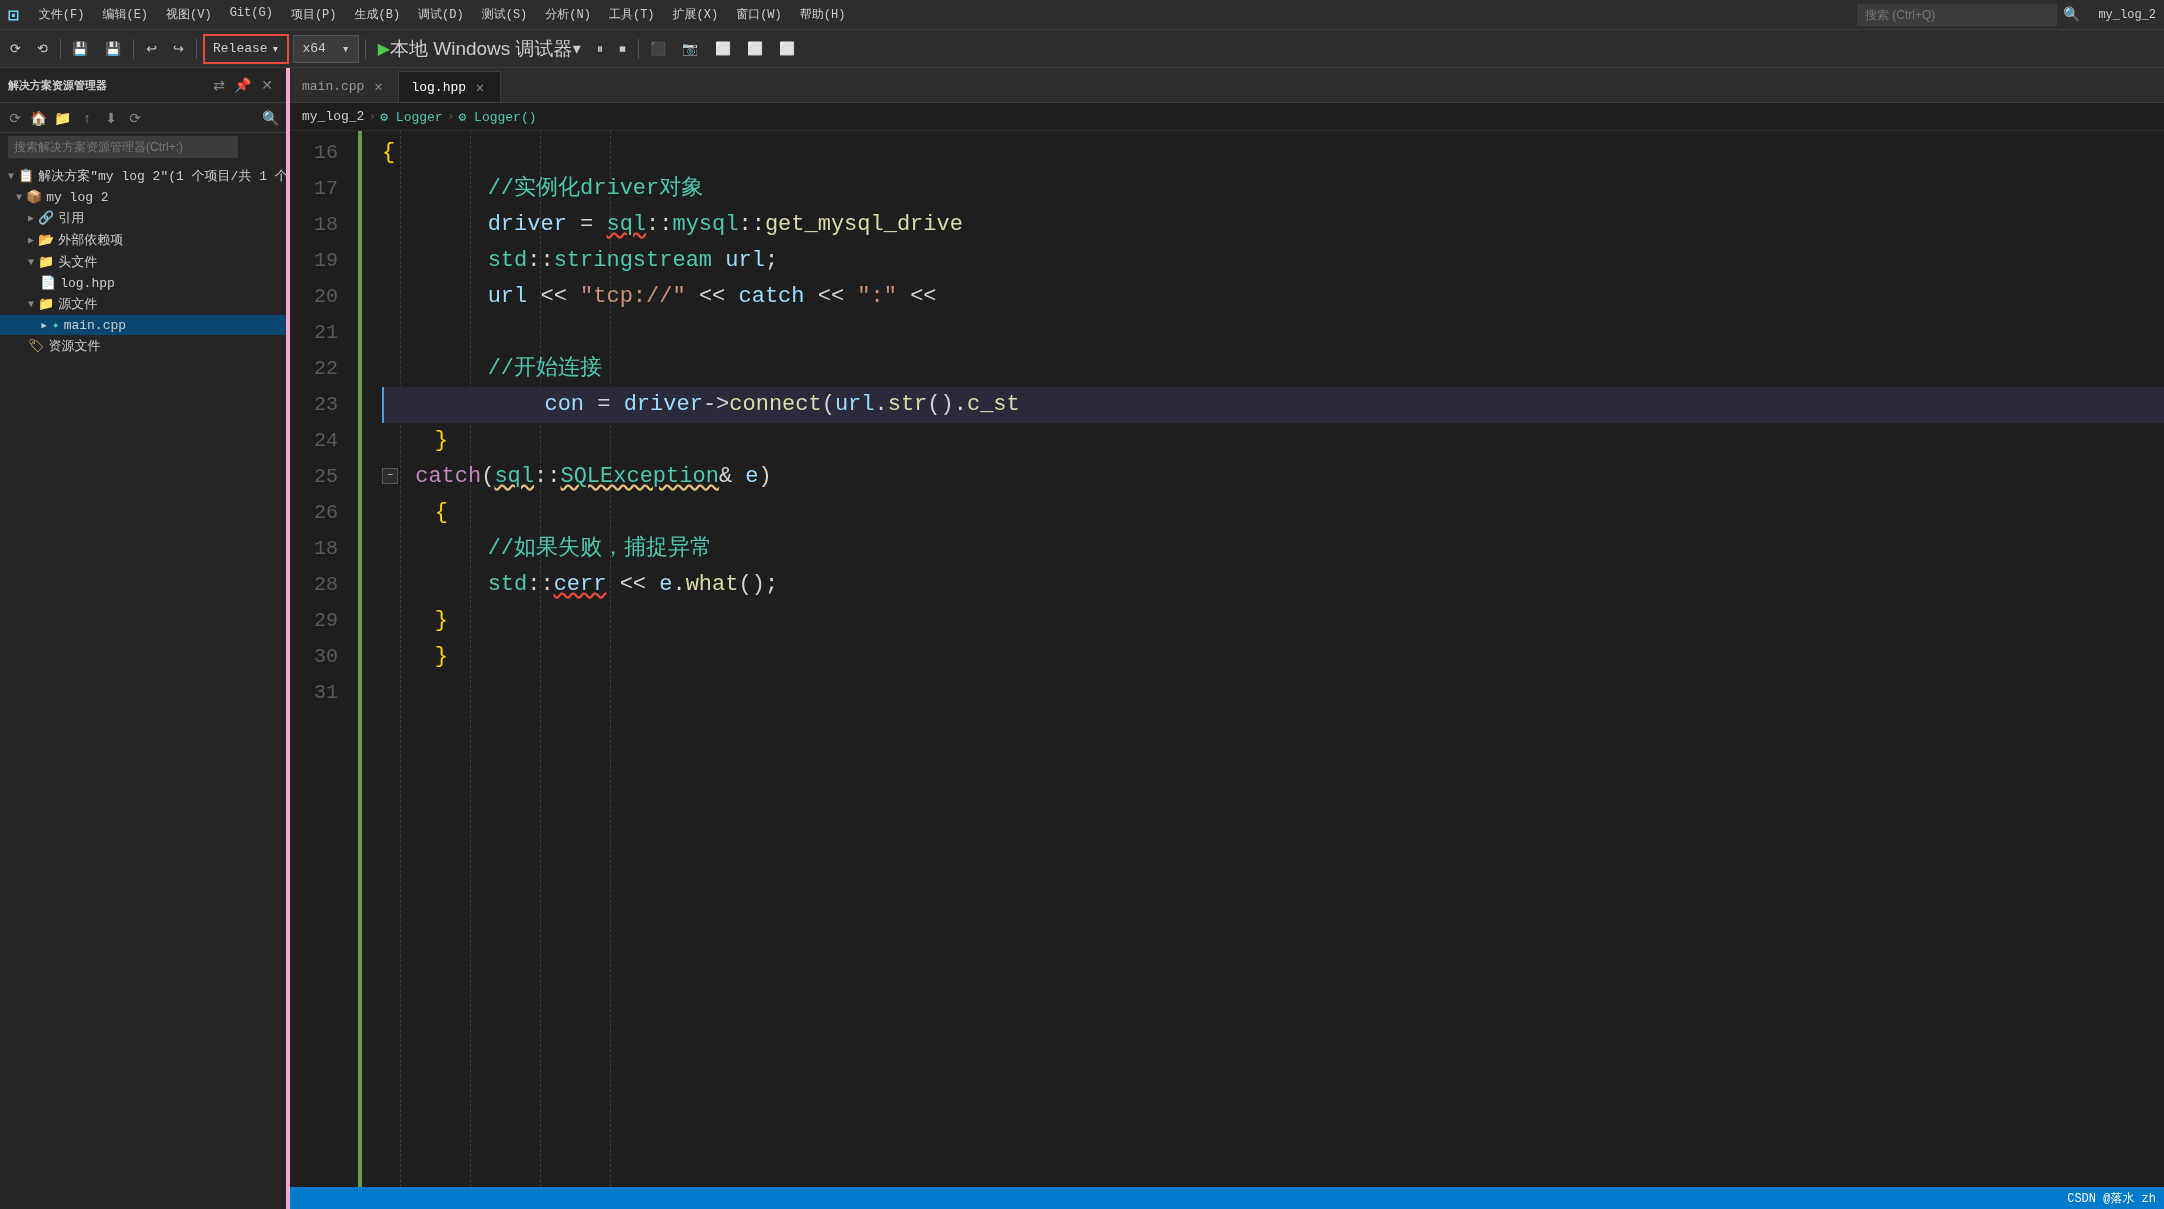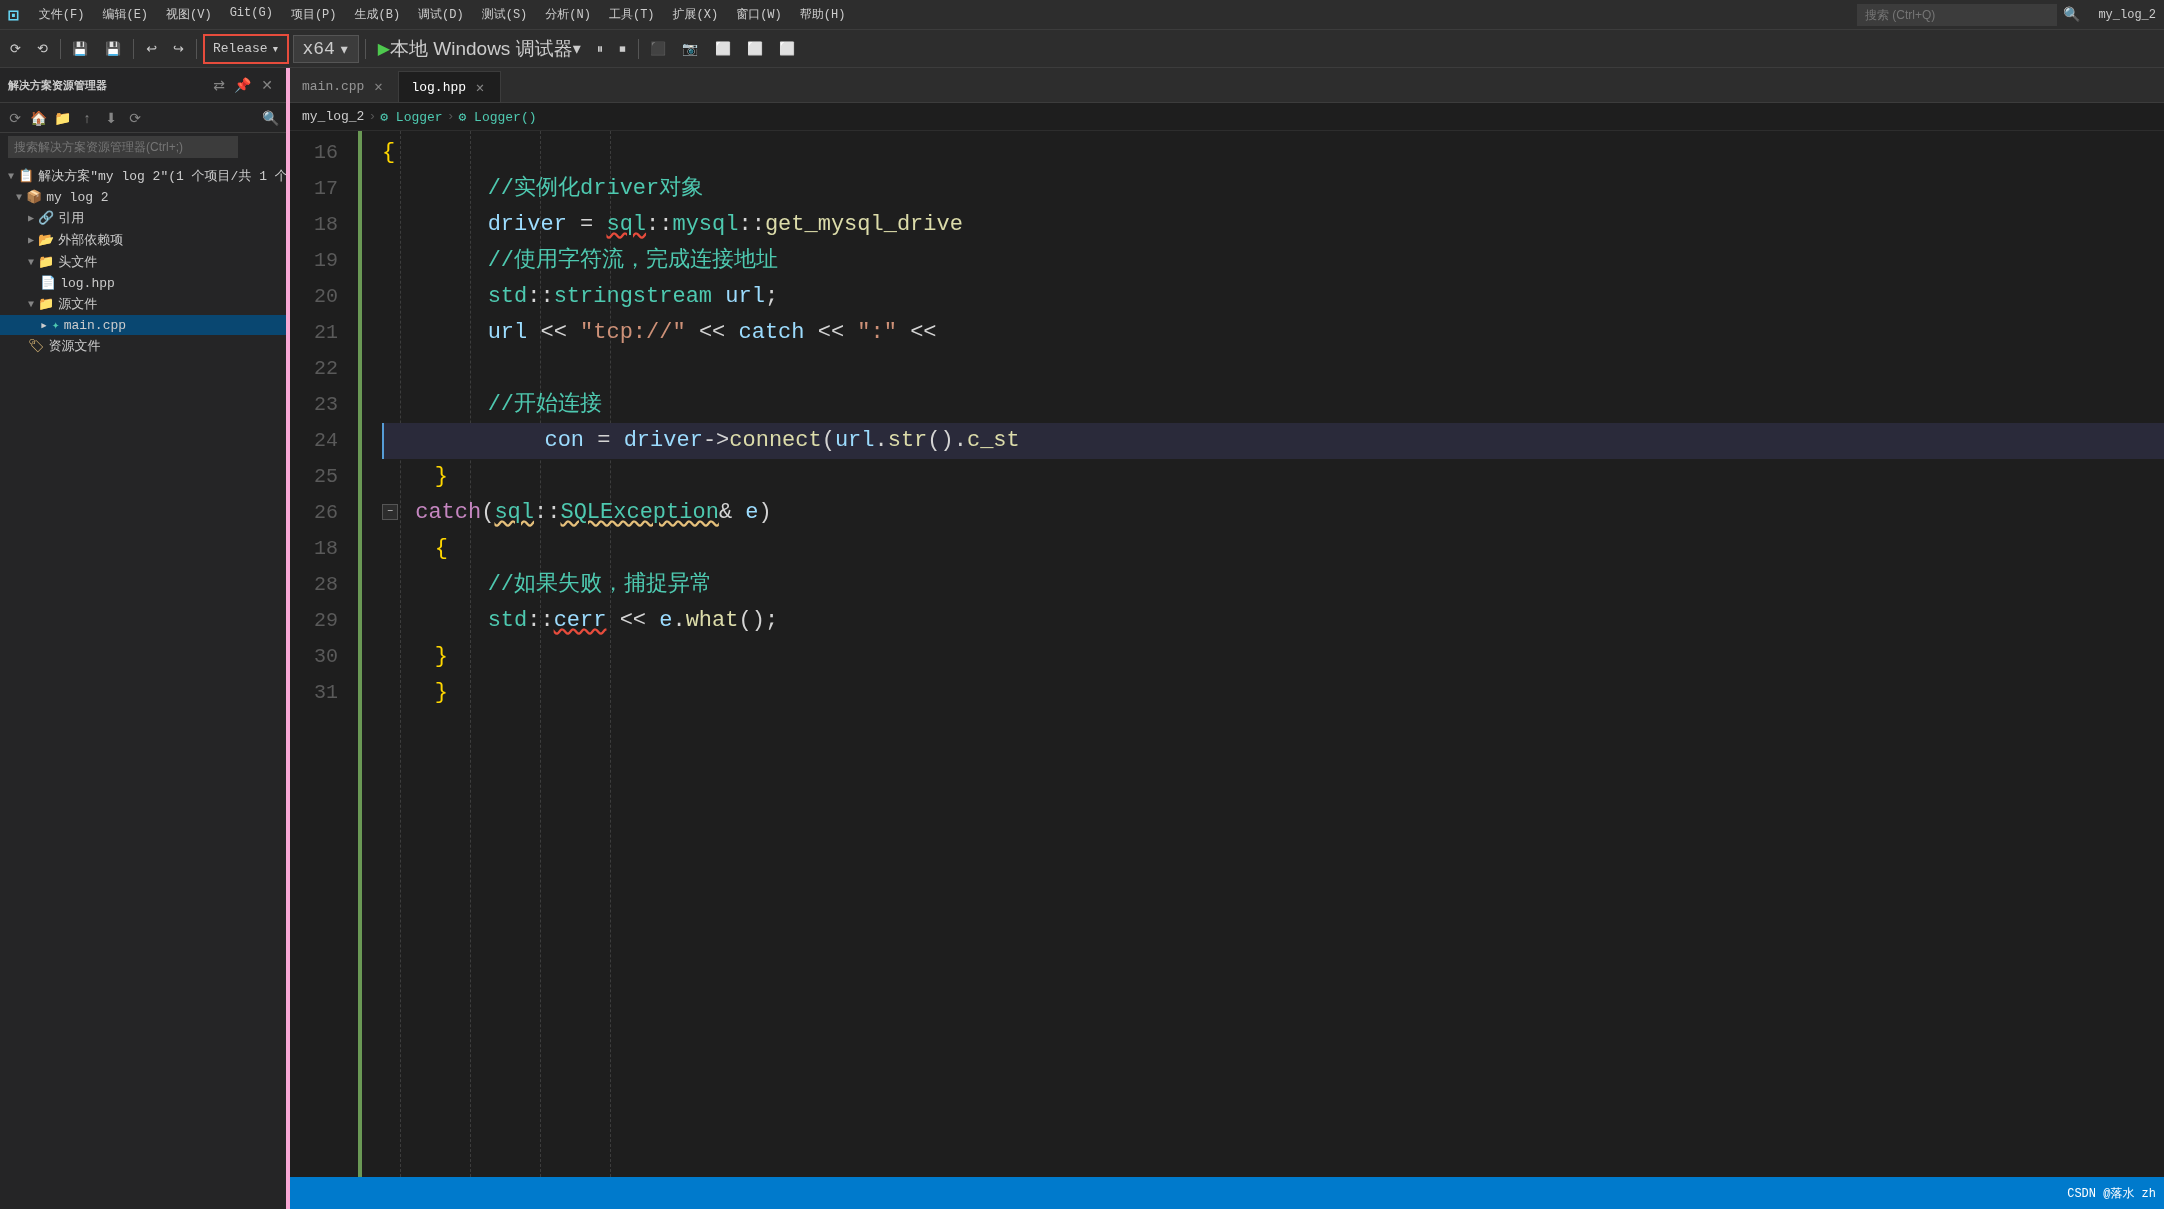--- a/index.html
+++ b/index.html
@@ -91,25 +91,25 @@
       display: flex;
       align-items: center;
       gap: 4px;
       height: 30px;
     }
     .platform-dropdown {
       background: #3c3c3c;
       border: 1px solid #555;
       color: #cccccc;
       padding: 3px 8px;
-      font-size: 18px;
-      cursor: pointer;
-      display: flex;
-      align-items: center;
-      gap: 4px;
+      font-size: 13px;
+      cursor: pointer;
+      display: flex;
+      align-items: center;
+      gap: 16px;
       height: 28px;
     }
     .toolbar-separator {
       width: 1px;
       height: 20px;
       background: #555;
       margin: 0 2px;
     }
     .run-btn {
       background: transparent;
@@ -348,21 +348,21 @@
     .type { color: #4ec9b0; }
     .var { color: #9cdcfe; }
     .op { color: #d4d4d4; }
     .ns { color: #4ec9b0; }
     .bracket { color: #ffd700; }
     .squiggly { text-decoration: underline wavy #e74c3c; }
     .squiggly-yellow { text-decoration: underline wavy #e5c07b; }
 
     
     .status-bar {
-      height: 32px;
+      height: 22px;
       background: #007acc;
       display: flex;
       align-items: center;
       padding: 0 8px;
       font-size: 12px;
       color: white;
       justify-content: flex-end;
     }
 
     .indent-guides-container {
@@ -576,25 +576,20 @@
             &nbsp;&nbsp;&nbsp;&nbsp;&nbsp;&nbsp;&nbsp;&nbsp;<span class="cmt-zh">//实例化driver对象</span>
           </span>
         </div>
 
         <div class="code-line">
           <span>
             &nbsp;&nbsp;&nbsp;&nbsp;&nbsp;&nbsp;&nbsp;&nbsp;<span class="var">driver</span> <span class="op">=</span> <span class="ns squiggly">sql</span><span class="op">::</span><span class="ns">mysql</span><span class="op">::</span><span class="fn">get_mysql_drive</span>
           </span>
         </div>
 
-        <div class="code-line">
-          <span>
-            &nbsp;&nbsp;&nbsp;&nbsp;&nbsp;&nbsp;&nbsp;&nbsp;<span class="cmt-zh">//使用字符流，完成连接地址</span>
-          </span>
-        </div>
 
         <div class="code-line">
           <span>
             &nbsp;&nbsp;&nbsp;&nbsp;&nbsp;&nbsp;&nbsp;&nbsp;<span class="ns">std</span><span class="op">::</span><span class="type">stringstream</span> <span class="var">url</span><span class="op">;</span>
           </span>
         </div>
 
         <div class="code-line">
           <span>
             &nbsp;&nbsp;&nbsp;&nbsp;&nbsp;&nbsp;&nbsp;&nbsp;<span class="var">url</span> <span class="op">&lt;&lt;</span> <span class="str">"tcp://"</span> <span class="op">&lt;&lt;</span> <span class="var">catch</span> <span class="op">&lt;&lt;</span> <span class="str">":"</span> <span class="op">&lt;&lt;</span>

